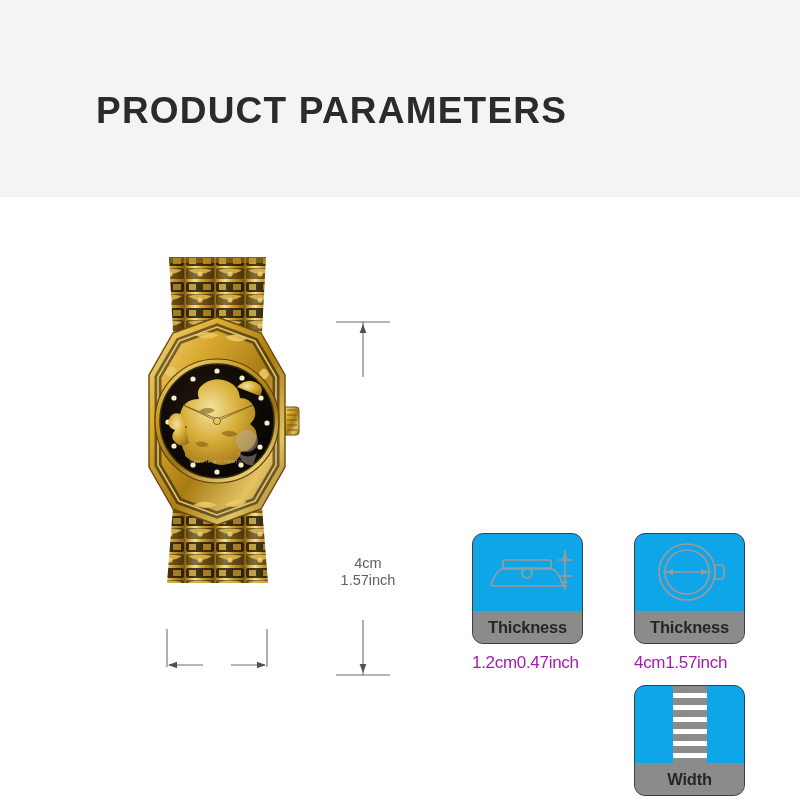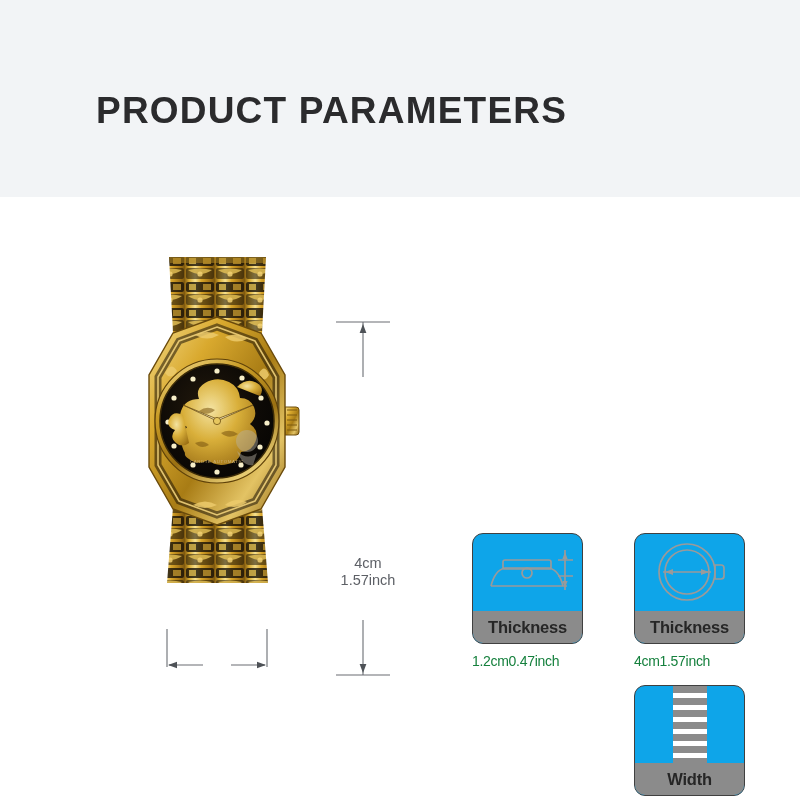--- a/index.html
+++ b/index.html
@@ -124,22 +124,22 @@
   .spec-label {
     color: #262626;
     font-size: 16.5px;
     font-weight: bold;
     font-family: "Liberation Sans", sans-serif;
     white-space: nowrap;
     letter-spacing: -0.2px;
   }
   .spec-value {
     margin-top: 9px;
-    color: #15803d;
-    font-size: 14px;
+    color: #a21caf;
+    font-size: 17px;
     font-family: "Liberation Sans", sans-serif;
     white-space: nowrap;
     letter-spacing: -0.3px;
   }
 </style>
 </head>
 <body>
 
 <div id="header-band">
   <div id="page-title">PRODUCT PARAMETERS</div>

